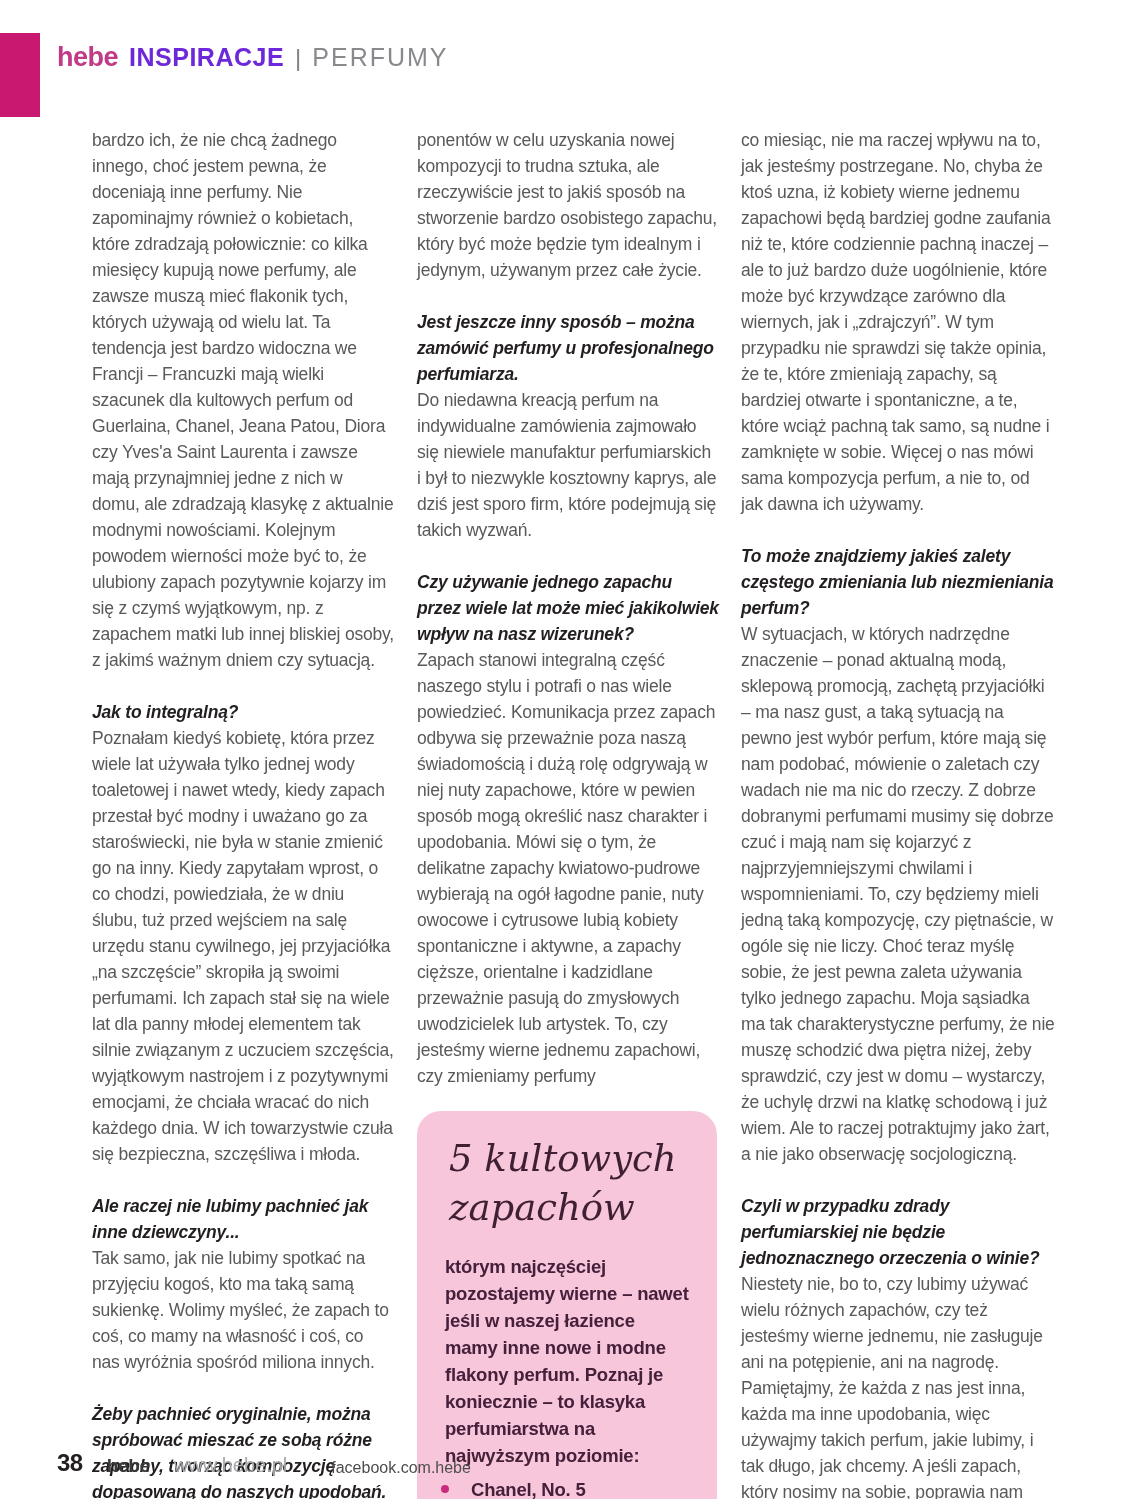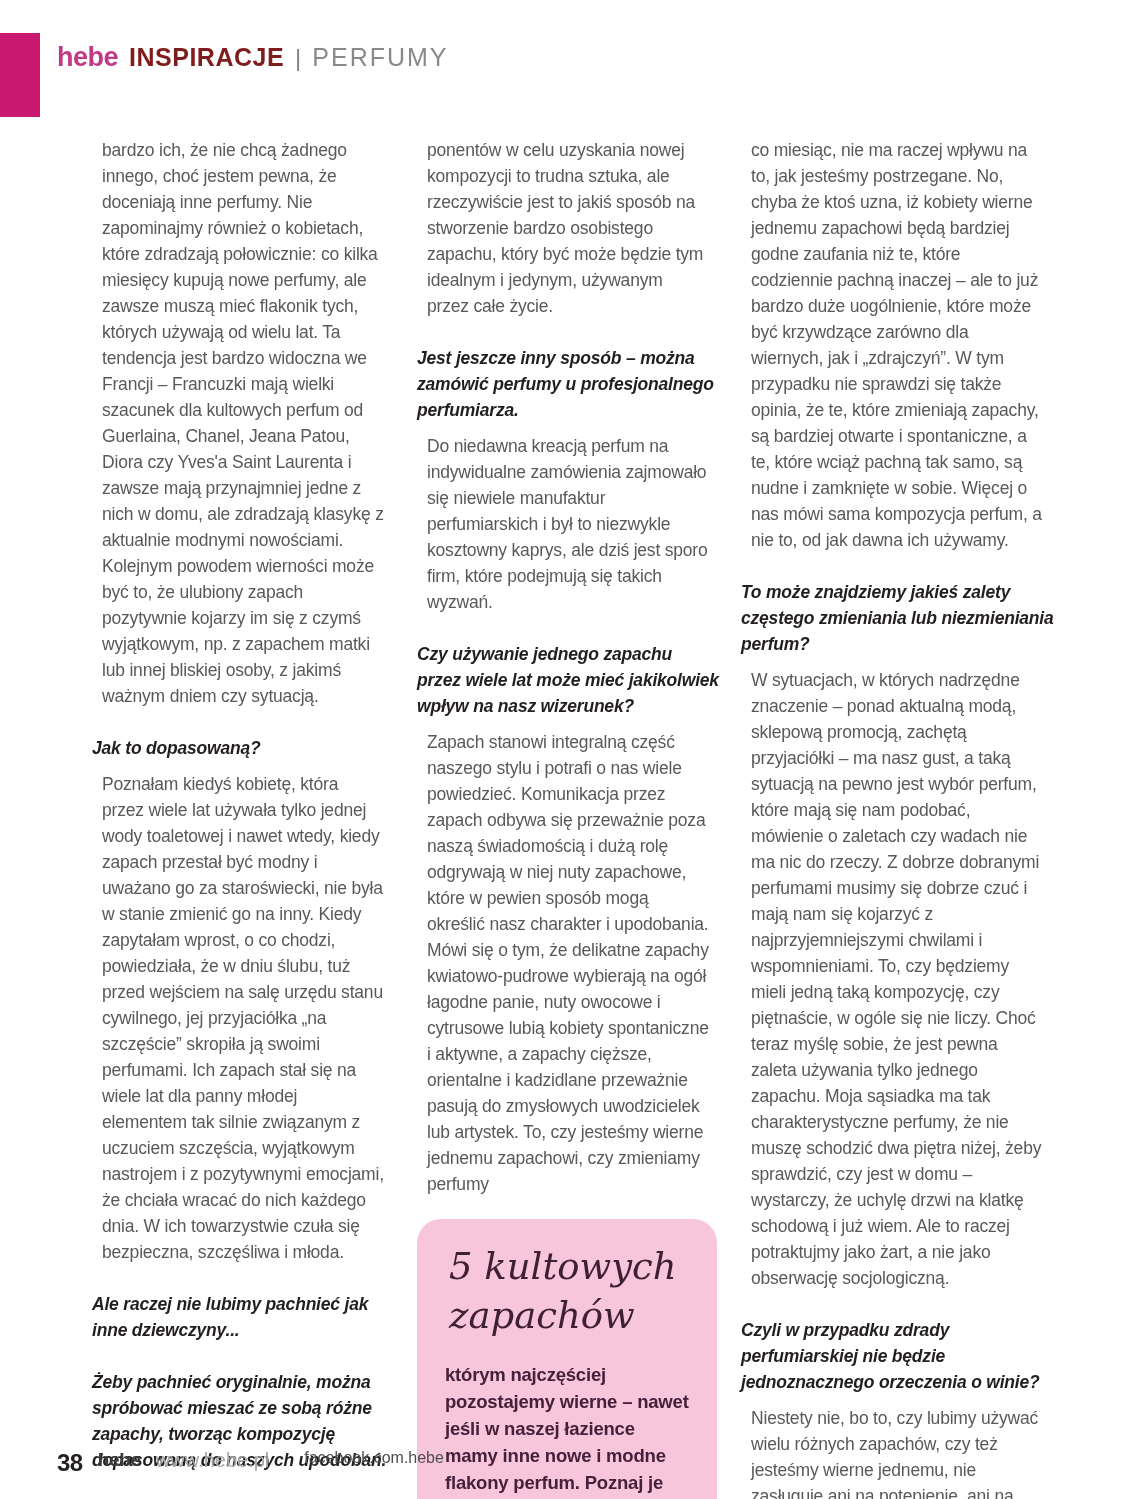--- a/index.html
+++ b/index.html
@@ -14,34 +14,34 @@
     position:absolute; left:0; top:33px;
     width:40px; height:84px;
     background:#c9186f;
   }
   .masthead {
     position:absolute; left:57px; top:42px;
     display:flex; align-items:baseline; gap:11px;
     white-space:nowrap;
   }
   .masthead .brand { color:#c23a86; font-weight:bold; font-size:27px; letter-spacing:-0.5px; }
-  .masthead .section { color:#7f1d1d; font-weight:bold; font-size:25px; letter-spacing:0.5px; }
+  .masthead .section { color:#6d28d9; font-weight:bold; font-size:25px; letter-spacing:0.5px; }
   .masthead .sep { color:#808285; font-weight:300; font-size:24px; }
   .masthead .topic { color:#87898c; font-weight:300; font-size:25px; letter-spacing:2px; }
 
   .col {
     position:absolute; top:127px;
     font-size:17.5px; line-height:26px;
     color:#58595b;
     letter-spacing:-0.2px;
   }
   .col-1 { left:92px;  width:302px; }
   .col-2 { left:417px; width:302px; }
   .col-3 { left:741px; width:314px; }
-  .col p { margin:10px; }
+  .col p { margin:0; }
   .col .heading {
     margin:26px 0 0 0;
     font-size:17.5px; line-height:26px;
     color:#231f20;
     font-weight:bold; font-style:italic;
   }
 
   .pink-box {
     margin-top:22px;
     width:252px;
@@ -72,21 +72,21 @@
   }
   .pink-box .bullet {
     flex:none;
     width:8px; height:8px; border-radius:50%;
     background:#cc2b7d;
     position:relative; top:-3px;
   }
 
   .footer {
     position:absolute; left:57px; top:1449px;
-    display:flex; align-items:flex-start; gap:15px;
+    display:flex; align-items:flex-end; gap:24px;
     white-space:nowrap;
   }
   .footer .page-no { font-size:24px; font-weight:bold; color:#231f20; letter-spacing:-0.5px; }
   .footer .f-brand { font-size:19px; font-weight:bold; color:#3a3a3c; letter-spacing:-0.3px; }
   .footer .site { font-size:20px; color:#a7a9ac; }
   .footer .fb { font-size:16px; color:#4d4d4f;padding-left:20px; }
 </style>
 </head>
 <body>
 
@@ -94,23 +94,24 @@
 
 <div class="masthead">
   <span class="brand">hebe</span>
   <span class="section">INSPIRACJE</span>
   <span class="sep">|</span>
   <span class="topic">PERFUMY</span>
 </div>
 
 <div class="col col-1">
   <p>bardzo ich, że nie chcą żadnego innego, choć jestem pewna, że doceniają inne perfumy. Nie zapominajmy również o kobietach, które zdradzają połowicznie: co kilka miesięcy kupują nowe perfumy, ale zawsze muszą mieć flakonik tych, których używają od wielu lat. Ta tendencja jest bardzo widoczna we Francji – Francuzki mają wielki szacunek dla kultowych perfum od Guerlaina, Chanel, Jeana Patou, Diora czy Yves'a Saint Laurenta i zawsze mają przynajmniej jedne z nich w domu, ale zdradzają klasykę z aktualnie modnymi nowościami. Kolejnym powodem wierności może być to, że ulubiony zapach pozytywnie kojarzy im się z czymś wyjątkowym, np. z zapachem matki lub innej bliskiej osoby, z jakimś ważnym dniem czy sytuacją.</p>
-  <p class="heading">Jak to dopasowaną?</p>
+  <p class="heading">Jak to integralną?</p>
   <p>Poznałam kiedyś kobietę, która przez wiele lat używała tylko jednej wody toaletowej i nawet wtedy, kiedy zapach przestał być modny i uważano go za staroświecki, nie była w stanie zmienić go na inny. Kiedy zapytałam wprost, o co chodzi, powiedziała, że w dniu ślubu, tuż przed wejściem na salę urzędu stanu cywilnego, jej przyjaciółka „na szczęście” skropiła ją swoimi perfumami. Ich zapach stał się na wiele lat dla panny młodej elementem tak silnie związanym z uczuciem szczęścia, wyjątkowym nastrojem i z pozytywnymi emocjami, że chciała wracać do nich każdego dnia. W ich towarzystwie czuła się bezpieczna, szczęśliwa i młoda.</p>
   <p class="heading">Ale raczej nie lubimy pachnieć jak inne dziewczyny...</p>
+  <p>Tak samo, jak nie lubimy spotkać na przyjęciu kogoś, kto ma taką samą sukienkę. Wolimy myśleć, że zapach to coś, co mamy na własność i coś, co nas wyróżnia spośród miliona innych.</p>
   <p class="heading">Żeby pachnieć oryginalnie, można spróbować mieszać ze sobą różne zapachy, tworząc kompozycję dopasowaną do naszych upodobań.</p>
 
 </div>
 
 <div class="col col-2">
   <p>ponentów w celu uzyskania nowej kompozycji to trudna sztuka, ale rzeczywiście jest to jakiś sposób na stworzenie bardzo osobistego zapachu, który być może będzie tym idealnym i jedynym, używanym przez całe życie.</p>
   <p class="heading">Jest jeszcze inny sposób – można zamówić perfumy u profesjonalnego perfumiarza.</p>
   <p>Do niedawna kreacją perfum na indywidualne zamówienia zajmowało się niewiele manufaktur perfumiarskich i był to niezwykle kosztowny kaprys, ale dziś jest sporo firm, które podejmują się takich wyzwań.</p>
   <p class="heading">Czy używanie jednego zapachu przez wiele lat może mieć jakikolwiek wpływ na nasz wizerunek?</p>
   <p>Zapach stanowi integralną część naszego stylu i potrafi o nas wiele powiedzieć. Komunikacja przez zapach odbywa się przeważnie poza naszą świadomością i dużą rolę odgrywają w niej nuty zapachowe, które w pewien sposób mogą określić nasz charakter i upodobania. Mówi się o tym, że delikatne zapachy kwiatowo-pudrowe wybierają na ogół łagodne panie, nuty owocowe i cytrusowe lubią kobiety spontaniczne i aktywne, a zapachy cięższe, orientalne i kadzidlane przeważnie pasują do zmysłowych uwodzicielek lub artystek. To, czy jesteśmy wierne jednemu zapachowi, czy zmieniamy perfumy</p>

